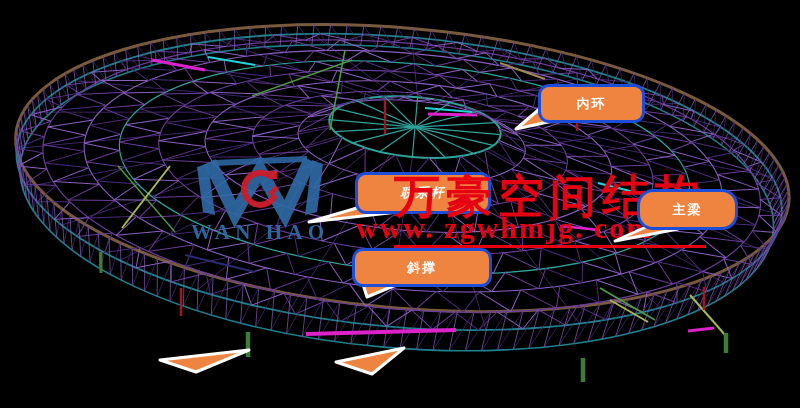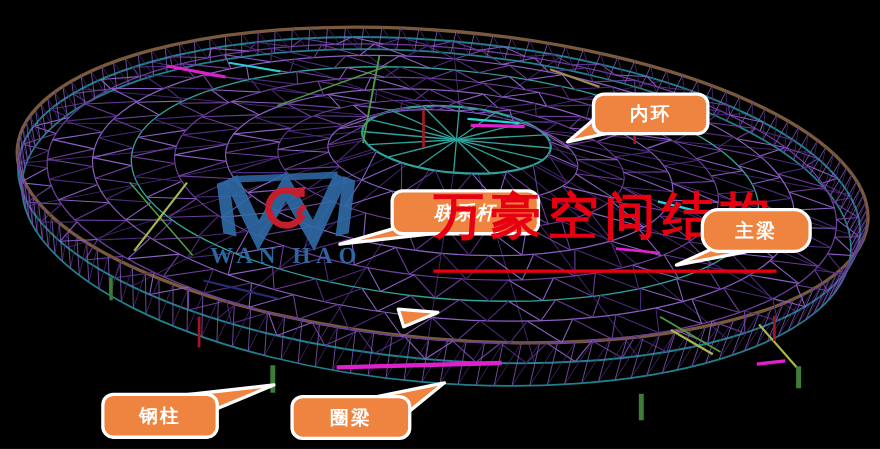--- a/index.html
+++ b/index.html
@@ -1,22 +1,22 @@
 <!DOCTYPE html>
 <html><head>
 <meta charset="utf-8">
 <style>
   html,body{margin:0;padding:0;background:#222;}
   #stage{position:relative;width:800px;height:408px;background:#000;overflow:hidden;
          font-family:"Liberation Sans","DejaVu Sans",sans-serif;}
   #wire{position:absolute;left:0;top:0;z-index:10;}
   #logo{position:absolute;left:185px;top:150px;width:150px;height:100px;z-index:20;opacity:.95;}
   .callout{position:absolute;z-index:30;display:flex;align-items:center;justify-content:center;
-           background:#ef8440;border:3px solid #ffffff;border-radius:11px;
-           color:#fff;font-weight:bold;font-size:17px;letter-spacing:2px;box-sizing:border-box;}
+           background:#ef8440;border:3px solid #1d4ed8;border-radius:11px;
+           color:#fff;font-weight:bold;font-size:13px;letter-spacing:2px;box-sizing:border-box;}
   #tails,#tail-top{position:absolute;left:0;top:0;z-index:29;}
   #tail-top{z-index:49;}
   .co-neihuan {left:538px;top:84px; width:107px;height:39px;}
   .co-lianxigan{left:355px;top:172px;width:136px;height:42px;font-style:italic;}
   .co-zhuliang{left:637px;top:189px;width:101px;height:41px;z-index:50;border-radius:16px;}
   .co-xiecheng{left:352px;top:248px;width:140px;height:39px;}
   .co-gangzhu {left:92px; top:357px;width:107px;height:42px;}
   .co-quanliang{left:264px;top:359px;width:110px;height:41px;}
   #wm-brand{position:absolute;left:394px;top:166px;z-index:40;font-size:46px;font-weight:bold;
             letter-spacing:6px;white-space:nowrap;border-bottom:3px solid;padding-bottom:17px;
@@ -958,21 +958,19 @@
 
   <div class="callout co-neihuan">
       <span>内环</span>
     </div>
   <div class="callout co-lianxigan">
       <span>联系杆</span>
     </div>
   <div class="callout co-zhuliang">
       <span>主梁</span>
     </div>
-  <div class="callout co-gangzhu">
-      <span>钢柱</span>
-    </div>
-  <div class="callout co-quanliang">
-      <span>圈梁</span>
+  <div class="callout co-xiecheng">
+      <span>斜撑</span>
     </div>
 
   <div id="wm-brand" style="color: rgb(230, 0, 18);">万豪空间结构</div>
+  <div id="wm-url" style="color: rgb(230, 0, 18);">www. zgwhmjg. com</div>
 </div>
 
 </body></html>

